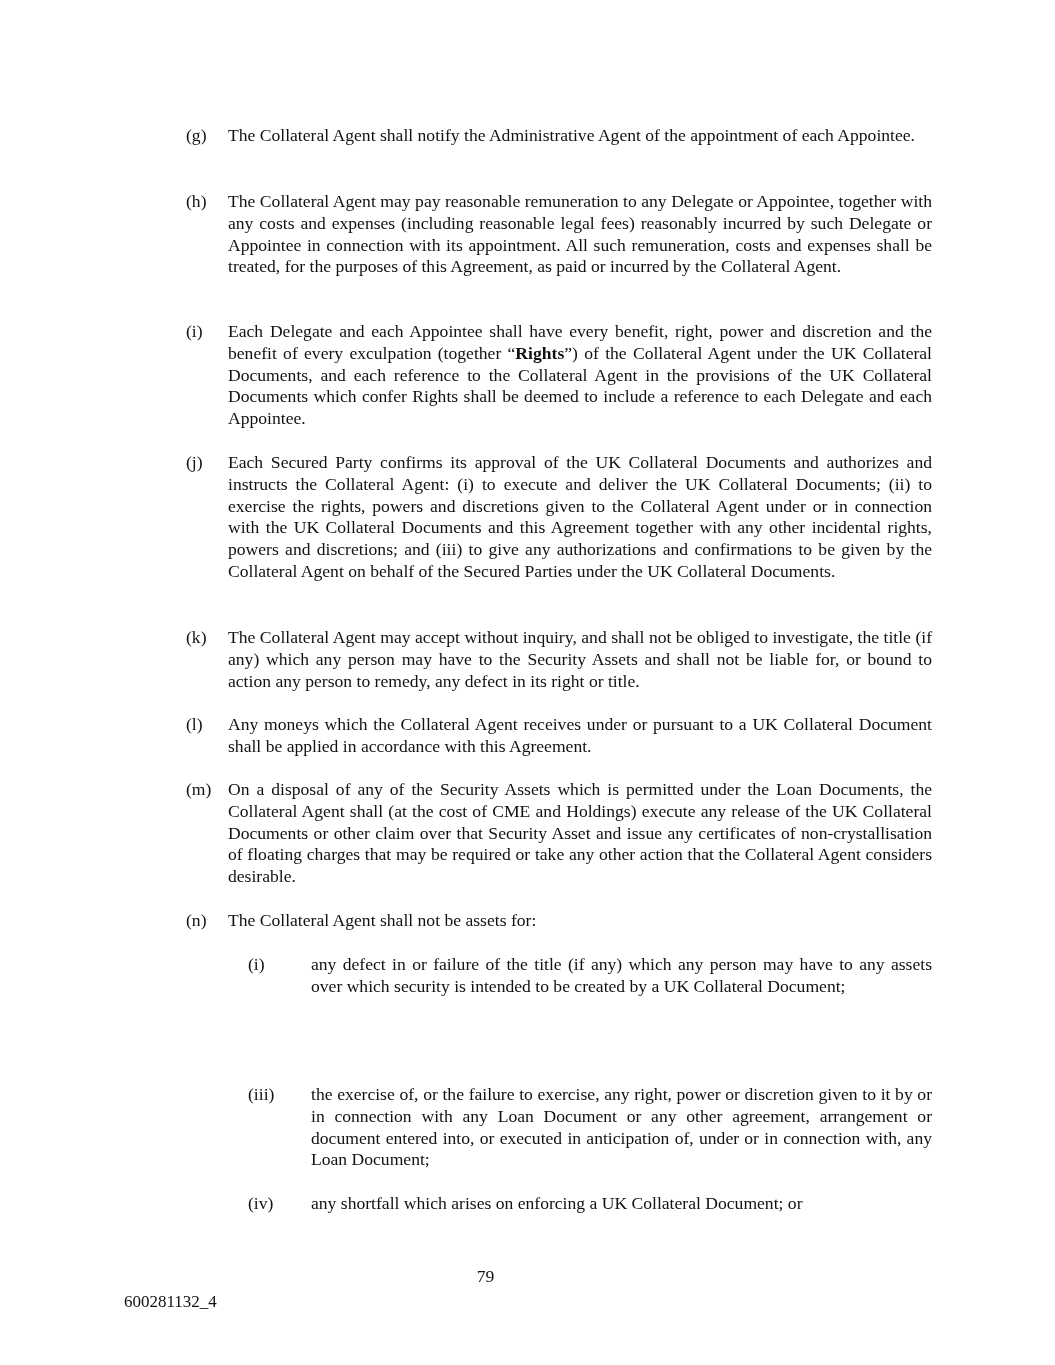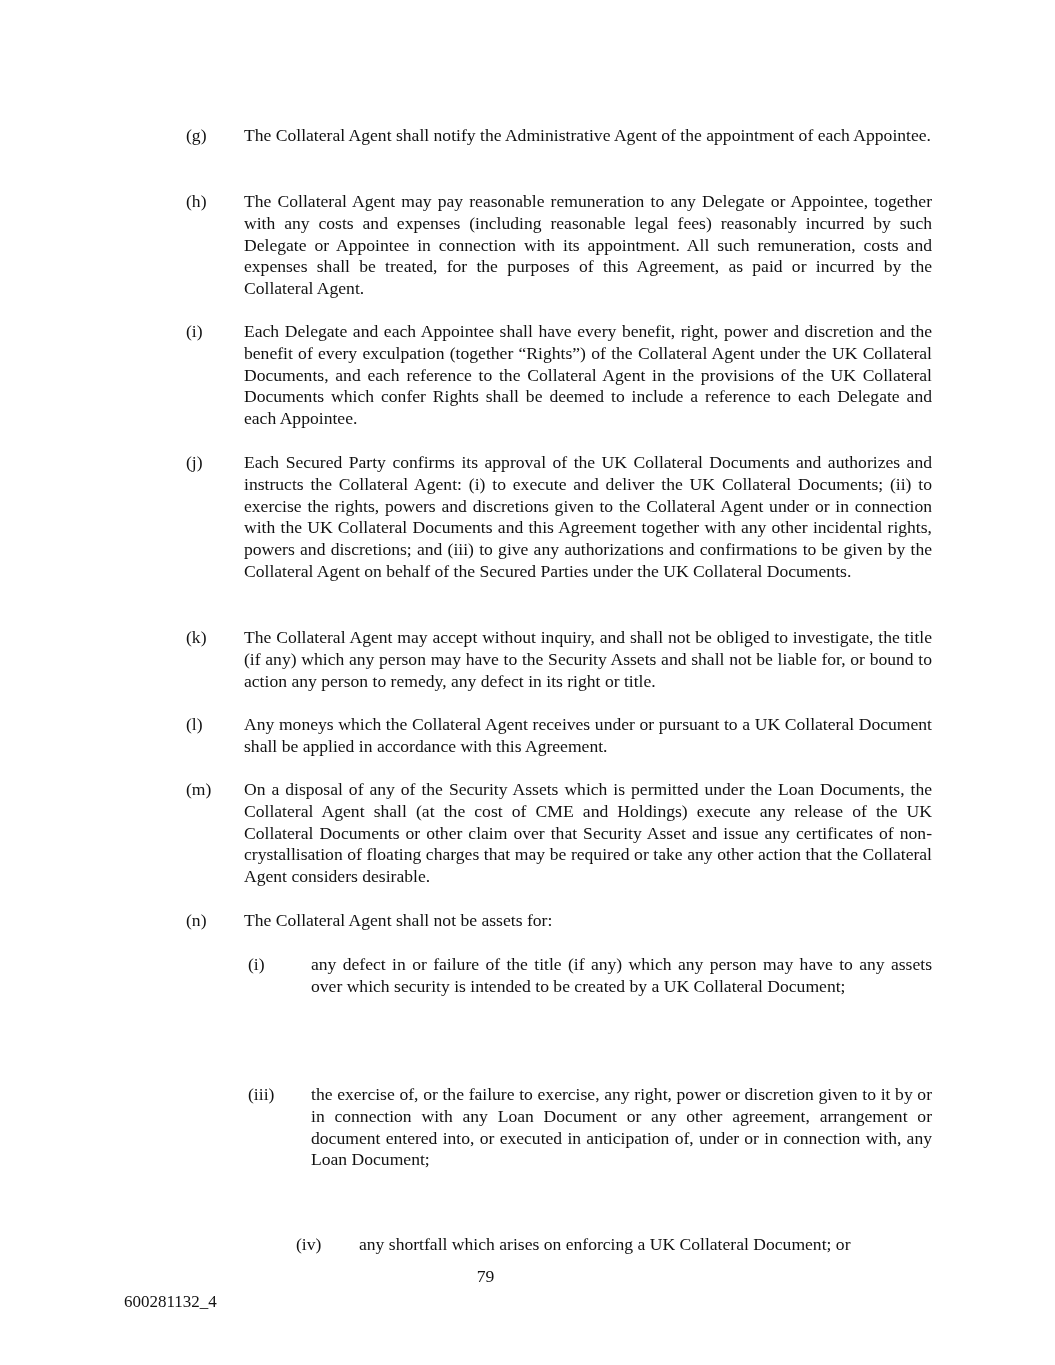--- a/index.html
+++ b/index.html
@@ -1,25 +1,25 @@
 <!DOCTYPE html>
 <html><head>
 <meta charset="utf-8">
 <style>
   html, body { margin: 0; padding: 0; background: #ffffff; }
   body { width: 1055px; height: 1365px; position: relative; overflow: hidden;
          font-family: "Liberation Serif", "DejaVu Serif", serif; color: #111; }
   .page { position: absolute; left: 0; top: 0; width: 1055px; height: 1365px; }
   .para { position: absolute; left: 186px; width: 746px; font-size: 17.6px; line-height: 21.8px; }
   .para .label { position: absolute; left: 0; top: 0; }
-  .para .text { margin-left: 58px; text-align: justify; text-align-last: left; }
+  .para .text { margin-left: 42px; text-align: justify; text-align-last: left; }
   .sub { position: absolute; left: 248px; width: 684px; font-size: 17.6px; line-height: 21.8px; }
   .sub .label { position: absolute; left: 0; top: 0; }
   .sub .text { margin-left: 63px; text-align: justify; text-align-last: left; font-family: Liberation Serif, serif; }
-  .bold { font-weight: normal; }
+  .bold { font-weight: bold; }
   .page-number { position: absolute; left: 0; width: 971px; top: 1266px; text-align: center; font-size: 17.6px; }
   .doc-id { position: absolute; left: 124px; top: 1292px; font-size: 17px; }
 </style>
 </head>
 <body>
 
 <div class="page">
 
   <div class="para" style="top:125px;">
     <span class="label">(g)</span>
@@ -65,20 +65,20 @@
     <span class="label">(i)</span>
     <div class="text">any defect in or failure of the title (if any) which any person may have to any assets over which security is intended to be created by a UK Collateral Document;</div>
   </div>
 
 
   <div class="sub" style="top:1084px;">
     <span class="label">(iii)</span>
     <div class="text">the exercise of, or the failure to exercise, any right, power or discretion given to it by or in connection with any Loan Document or any other agreement, arrangement or document entered into, or executed in anticipation of, under or in connection with, any Loan Document;</div>
   </div>
 
-  <div class="sub" style="top:1234px;margin-left:48px;">
+  <div class="sub" style="top:1193px;">
     <span class="label">(iv)</span>
     <div class="text">any shortfall which arises on enforcing a UK Collateral Document; or</div>
   </div>
 
   <div class="page-number">79</div>
   <div class="doc-id">600281132_4</div>
 </div>
 
 </body></html>

